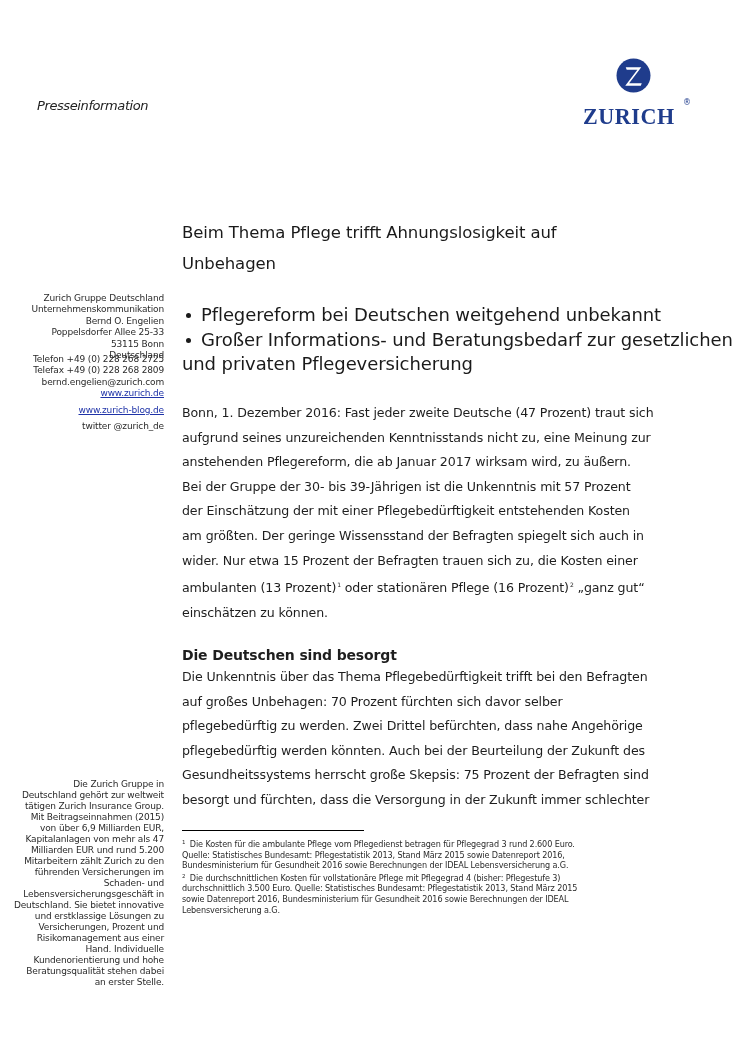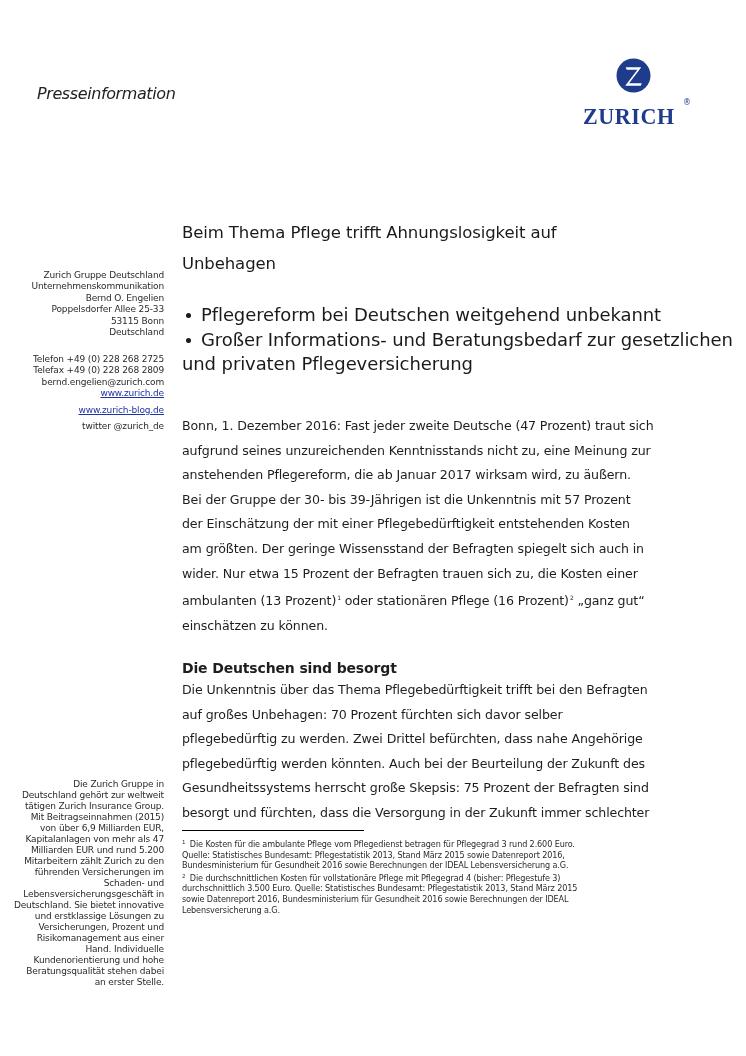--- a/index.html
+++ b/index.html
@@ -1,62 +1,62 @@
 <!DOCTYPE html>
 <html><head>
   <meta charset="utf-8">
   <style>
     * { margin: 0; padding: 0; box-sizing: border-box; }
     html, body { width: 746px; height: 1056px; background: #ffffff; overflow: hidden; }
     body { position: relative; font-family: "DejaVu Sans", sans-serif; color: #1a1a1a; }
 
     .doc-type {
-      position: absolute; left: 37px; top: 84px;
+      position: absolute; left: 37px; top: 98px;
       font-family: "DejaVu Sans", sans-serif; font-style: italic;
-      font-size: 16px; color: #222; letter-spacing: -0.4px;
+      font-size: 13px; color: #222; letter-spacing: -0.4px;
       font-weight: 300;
     }
 
     .logo { position: absolute; left: 583px; top: 52px; width: 110px; height: 80px; }
     .logo-badge { position: absolute; left: 33px; top: 6px; width: 35px; height: 35px; }
     .logo-word {
       position: absolute; left: 0; top: 52px;
       font-family: "Liberation Serif", serif; font-weight: bold;
       font-size: 23px; color: #1f3c8c; letter-spacing: 0.6px;
       transform: scaleX(0.96); transform-origin: left;
     }
     .logo-reg { position: absolute; left: 100px; top: 46px; font-size: 8px; color: #1f3c8c; font-family: "DejaVu Sans", sans-serif; }
 
     .sidebar {
       position: absolute; right: 582px; text-align: right;
       font-size: 9px; line-height: 11.4px; color: #2a2a2a;
       letter-spacing: -0.15px;
     }
-    .sidebar.contact { top: 270px; }
+    .sidebar.contact { top: 293px; }
     .sidebar.phones { top: 354px; }
     .sidebar.about { top: 779px; line-height: 11px; }
     .sidebar .line { display: block; white-space: nowrap; }
     .sidebar a { color: #1f33a8; text-decoration: underline; }
     .sidebar .gap { display: block; height: 5px; }
 
     .main { position: absolute; left: 182px; width: 460px; }
     .headline {
       top: 217px; font-size: 16.5px; line-height: 31px; color: #1a1a1a;
       letter-spacing: -0.1px;
     }
     .bullets { top: 303px; font-size: 18px; line-height: 24.5px; letter-spacing: -0.1px; }
     .bullets .b { display: block; position: relative; padding-left: 19px; white-space: nowrap; }
     .bullets .b::before {
       content: ""; position: absolute; left: 4px; top: 10px;
       width: 5px; height: 5px; border-radius: 50%; background: #1a1a1a;
     }
     .bullets .cont { display: block; padding-left: 0; white-space: nowrap; }
 
     .body-text {
-      font-size: 12.6px; line-height: 24.6px; letter-spacing: -0.12px; color: #1e1e1e; margin-top: 13px;
+      font-size: 12.6px; line-height: 24.6px; letter-spacing: -0.12px; color: #1e1e1e;
     }
     .body-text .l { display: block; white-space: nowrap; }
     .p1 { top: 401px; }
     .subhead { top: 645px; font-size: 14px; font-weight: bold; line-height: 20px; letter-spacing: -0.15px; }
     .p2 { top: 665px; }
     sup.fn { font-size: 6px; vertical-align: 5px; margin-left: 1px; }
 
     .fn-rule { position: absolute; left: 182px; top: 830px; width: 182px; height: 1px; background: #000; }
     .footnotes {
       position: absolute; left: 182px; top: 837px; width: 460px;

